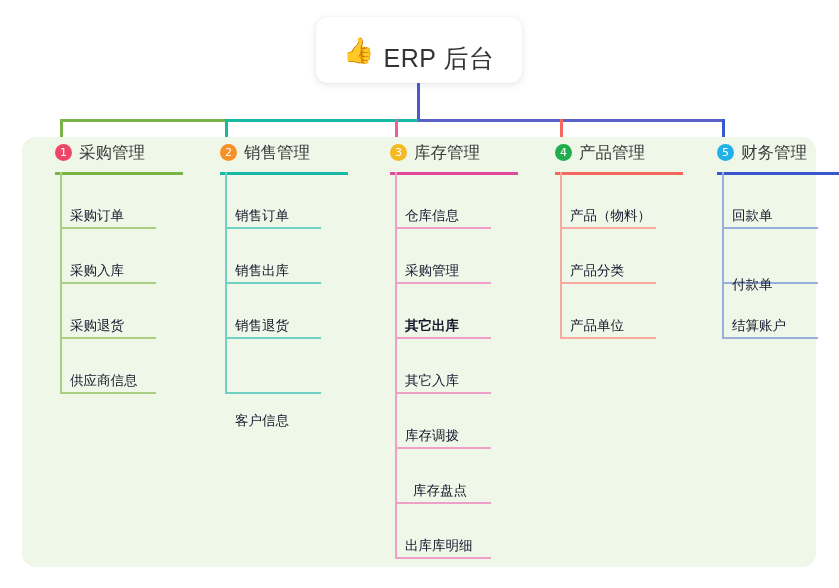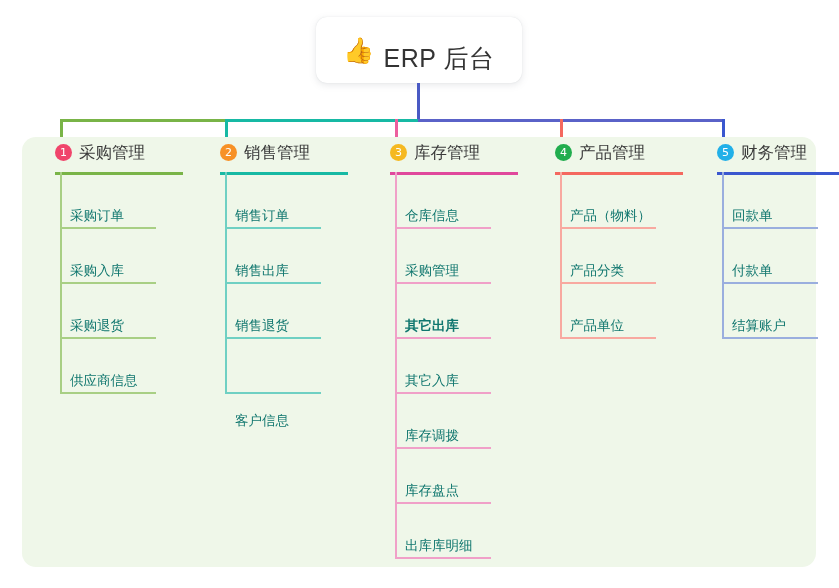--- a/index.html
+++ b/index.html
@@ -108,21 +108,21 @@
   .leaf {
     position: absolute;
     left: 19px;
     width: 96px;
     height: 2px;
   }
   .leaf-label {
     position: absolute;
     left: 29px;
     font-size: 13.5px;
-    color: #0f766e;
+    color: #0f172a;
     white-space: nowrap;
     transform: translateY(-20px);
   }
 </style>
 </head>
 <body>
 
 <div id="title-card">
   <span class="thumb">👍</span>
   <span class="ttl">ERP 后台</span>
@@ -184,21 +184,21 @@
       <div class="leaf-label" style="top: 90px;">仓库信息</div>
       <div class="leaf" style="top: 145px; background: rgb(240, 160, 200);"></div>
       <div class="leaf-label" style="top: 145px;">采购管理</div>
       <div class="leaf" style="top: 200px; background: rgb(240, 160, 200);"></div>
       <div class="leaf-label" style="top: 200px; font-weight: bold;">其它出库</div>
       <div class="leaf" style="top: 255px; background: rgb(240, 160, 200);"></div>
       <div class="leaf-label" style="top: 255px;">其它入库</div>
       <div class="leaf" style="top: 310px; background: rgb(240, 160, 200);"></div>
       <div class="leaf-label" style="top: 310px;">库存调拨</div>
       <div class="leaf" style="top: 365px; background: rgb(240, 160, 200);"></div>
-      <div class="leaf-label" style="top: 365px;">库存盘点</div>
+      <div class="leaf-label" style="top: 365px; margin-left: 8px;">库存盘点</div>
       <div class="leaf" style="top: 420px; background: rgb(240, 160, 200);"></div>
       <div class="leaf-label" style="top: 420px;">出库库明细</div>
     </div>
     <div class="column" style="left: 519px;">
       <div class="col-header">
         <span class="badge" style="background: rgb(33, 173, 78);">4</span>
         <span class="col-title">产品管理</span>
       </div>
       <div class="head-rule" style="background: rgb(244, 104, 95);"></div>
       <div class="spine" style="background: rgb(248, 169, 160); height: 167px;"></div>
@@ -212,17 +212,17 @@
     <div class="column" style="left: 681px;">
       <div class="col-header">
         <span class="badge" style="background: rgb(34, 176, 232);">5</span>
         <span class="col-title">财务管理</span>
       </div>
       <div class="head-rule" style="background: rgb(58, 87, 207);"></div>
       <div class="spine" style="background: rgb(154, 174, 222); height: 167px;"></div>
       <div class="leaf" style="top: 90px; background: rgb(154, 174, 222);"></div>
       <div class="leaf-label" style="top: 90px;">回款单</div>
       <div class="leaf" style="top: 145px; background: rgb(154, 174, 222);"></div>
-      <div class="leaf-label" style="top: 145px;">付款单</div>
+      <div class="leaf-label" style="top: 159px;">付款单</div>
       <div class="leaf" style="top: 200px; background: rgb(154, 174, 222);"></div>
       <div class="leaf-label" style="top: 200px;">结算账户</div>
     </div>
   </div>
 
 </body></html>

